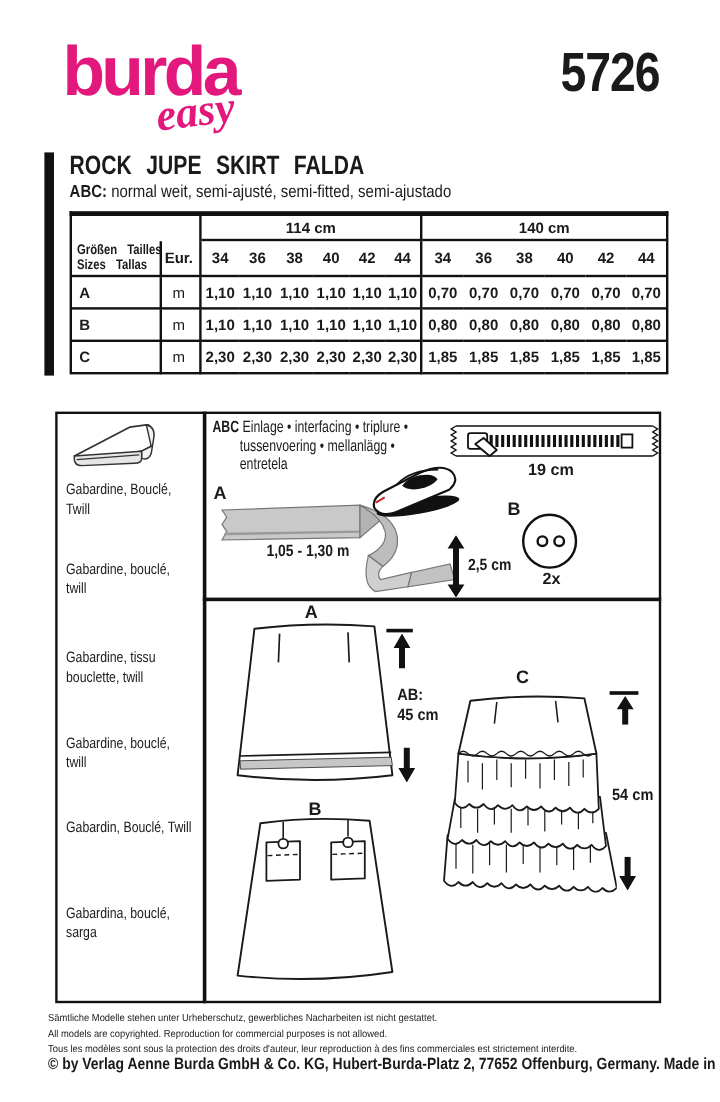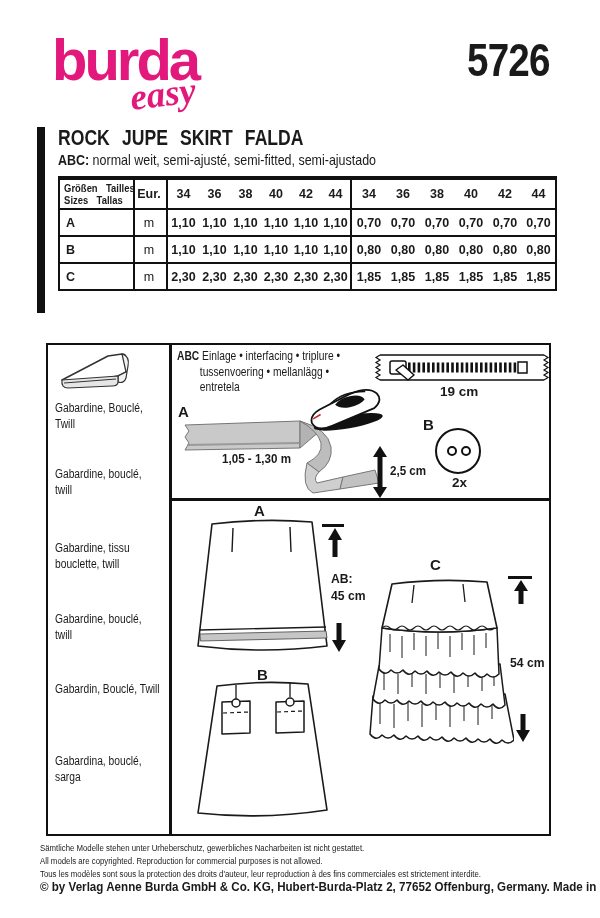--- a/index.html
+++ b/index.html
@@ -92,20 +92,25 @@
         <col style="width:30px">
         <col style="width:31px">
       <col style="width:34px">
         <col style="width:34px">
         <col style="width:34px">
         <col style="width:34px">
         <col style="width:34px">
         <col style="width:33px">
     </colgroup>
     <tbody>
+        <tr class="r1">
+      <td class="corner brd" colspan="2"></td>
+      <td class="group brd" colspan="6">114 cm</td>
+      <td class="group" colspan="6">140 cm</td>
+    </tr>
     <tr class="r2">
       <td class="brd">
         <div class="cornerline"><span>Größen</span> <span>Tailles</span></div>
         <div class="cornerline"><span>Sizes</span> <span>Tallas</span></div>
       </td>
       <td class="eur brd">Eur.</td>
       <td class="size">34</td>
       <td class="size">36</td>
       <td class="size">38</td>
       <td class="size">40</td>

